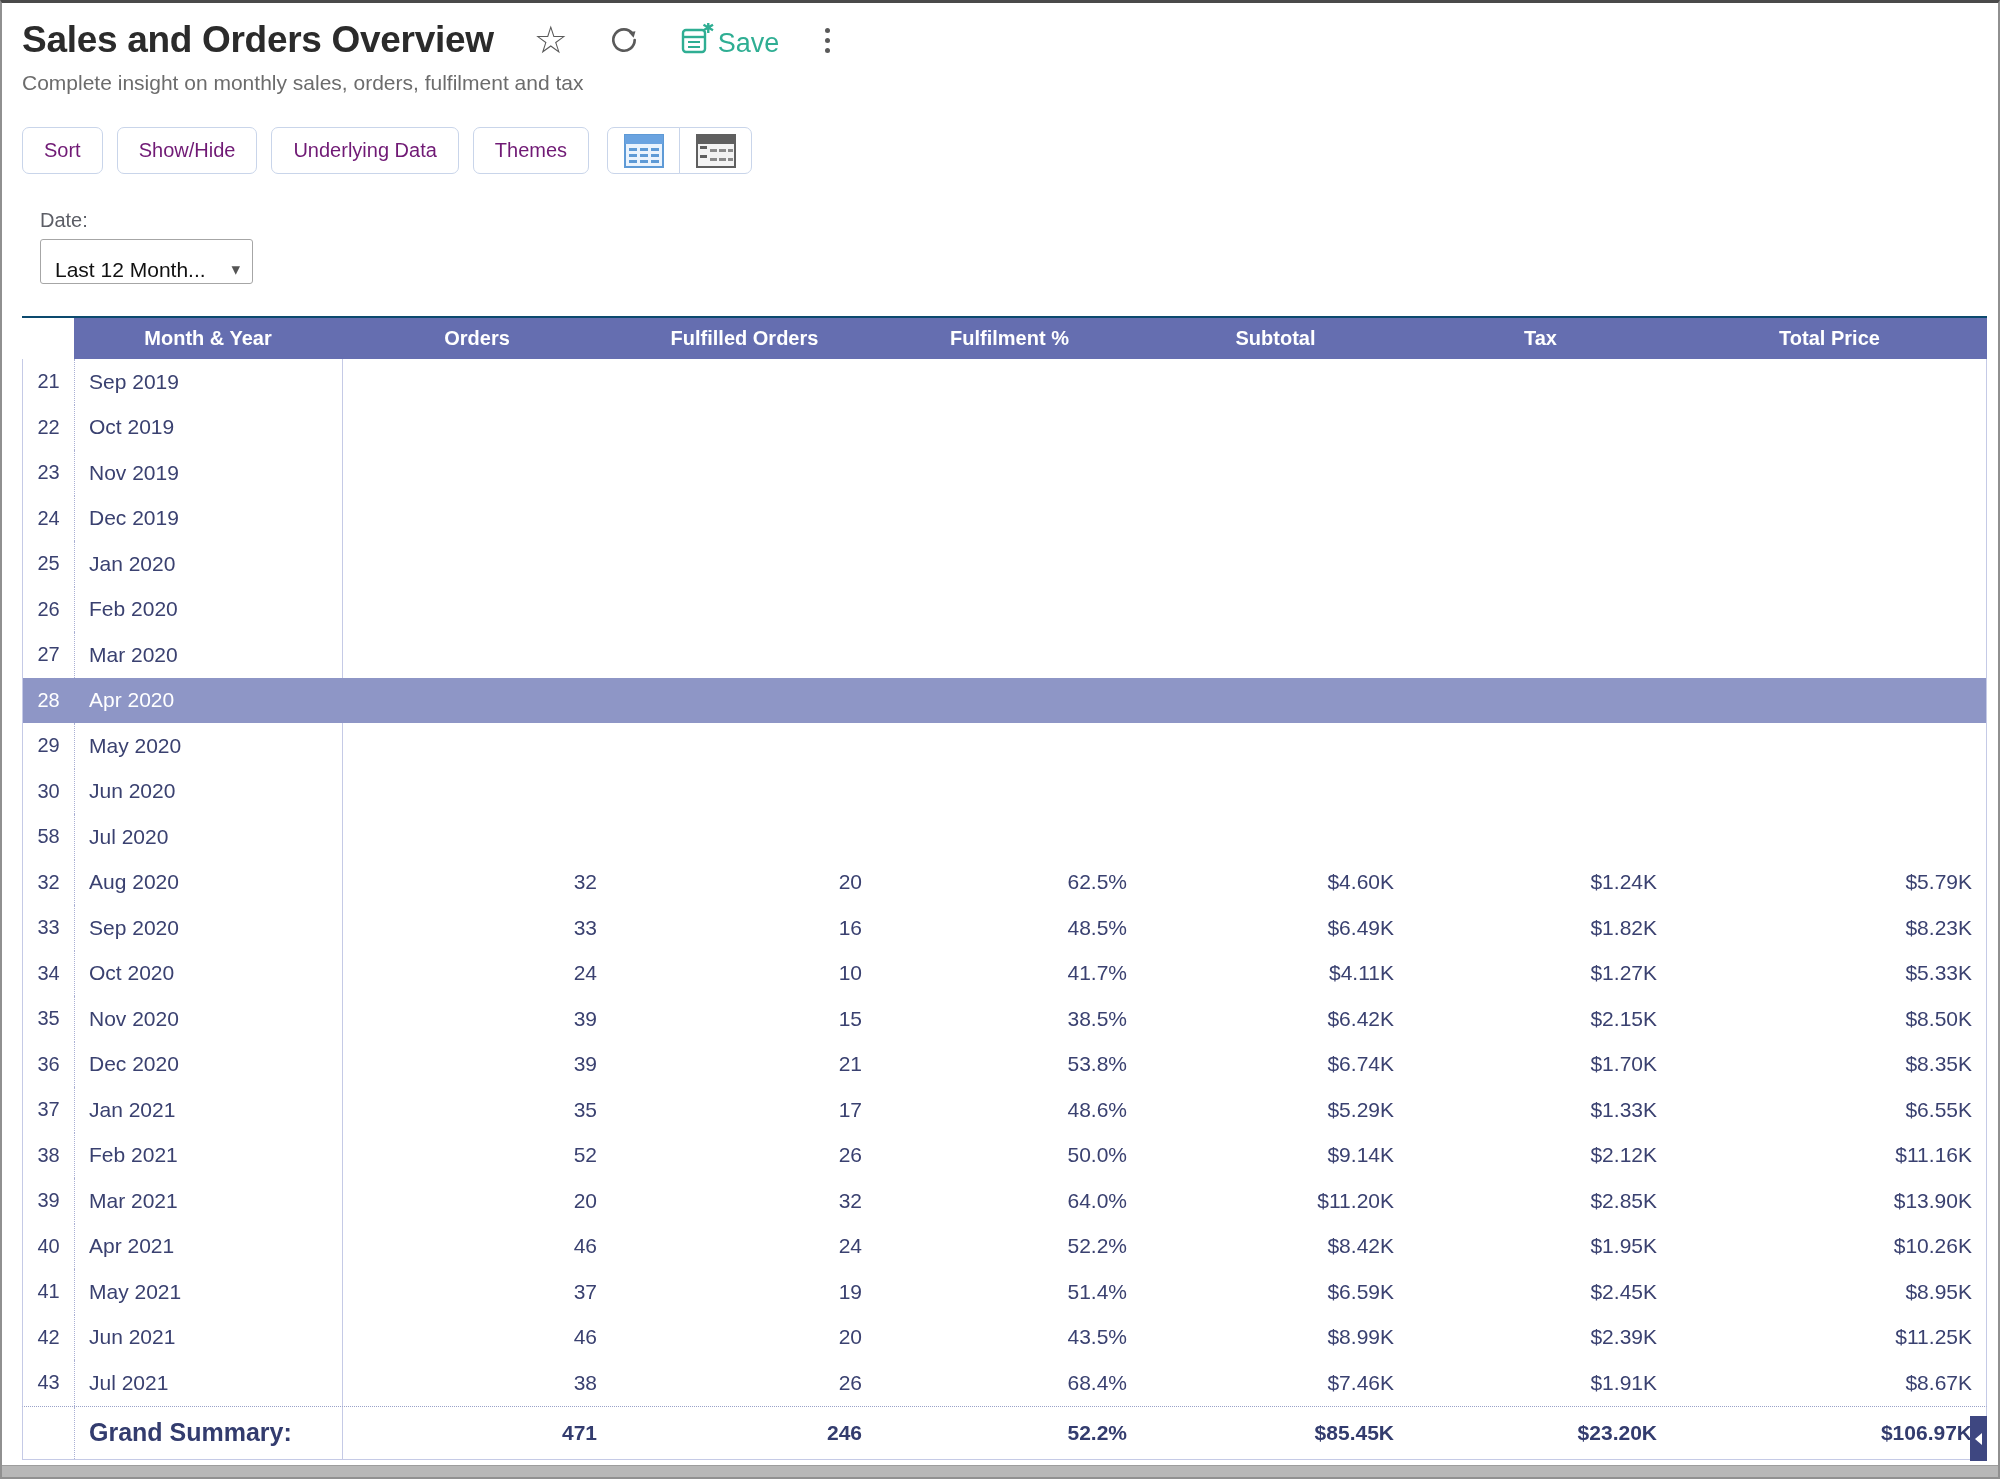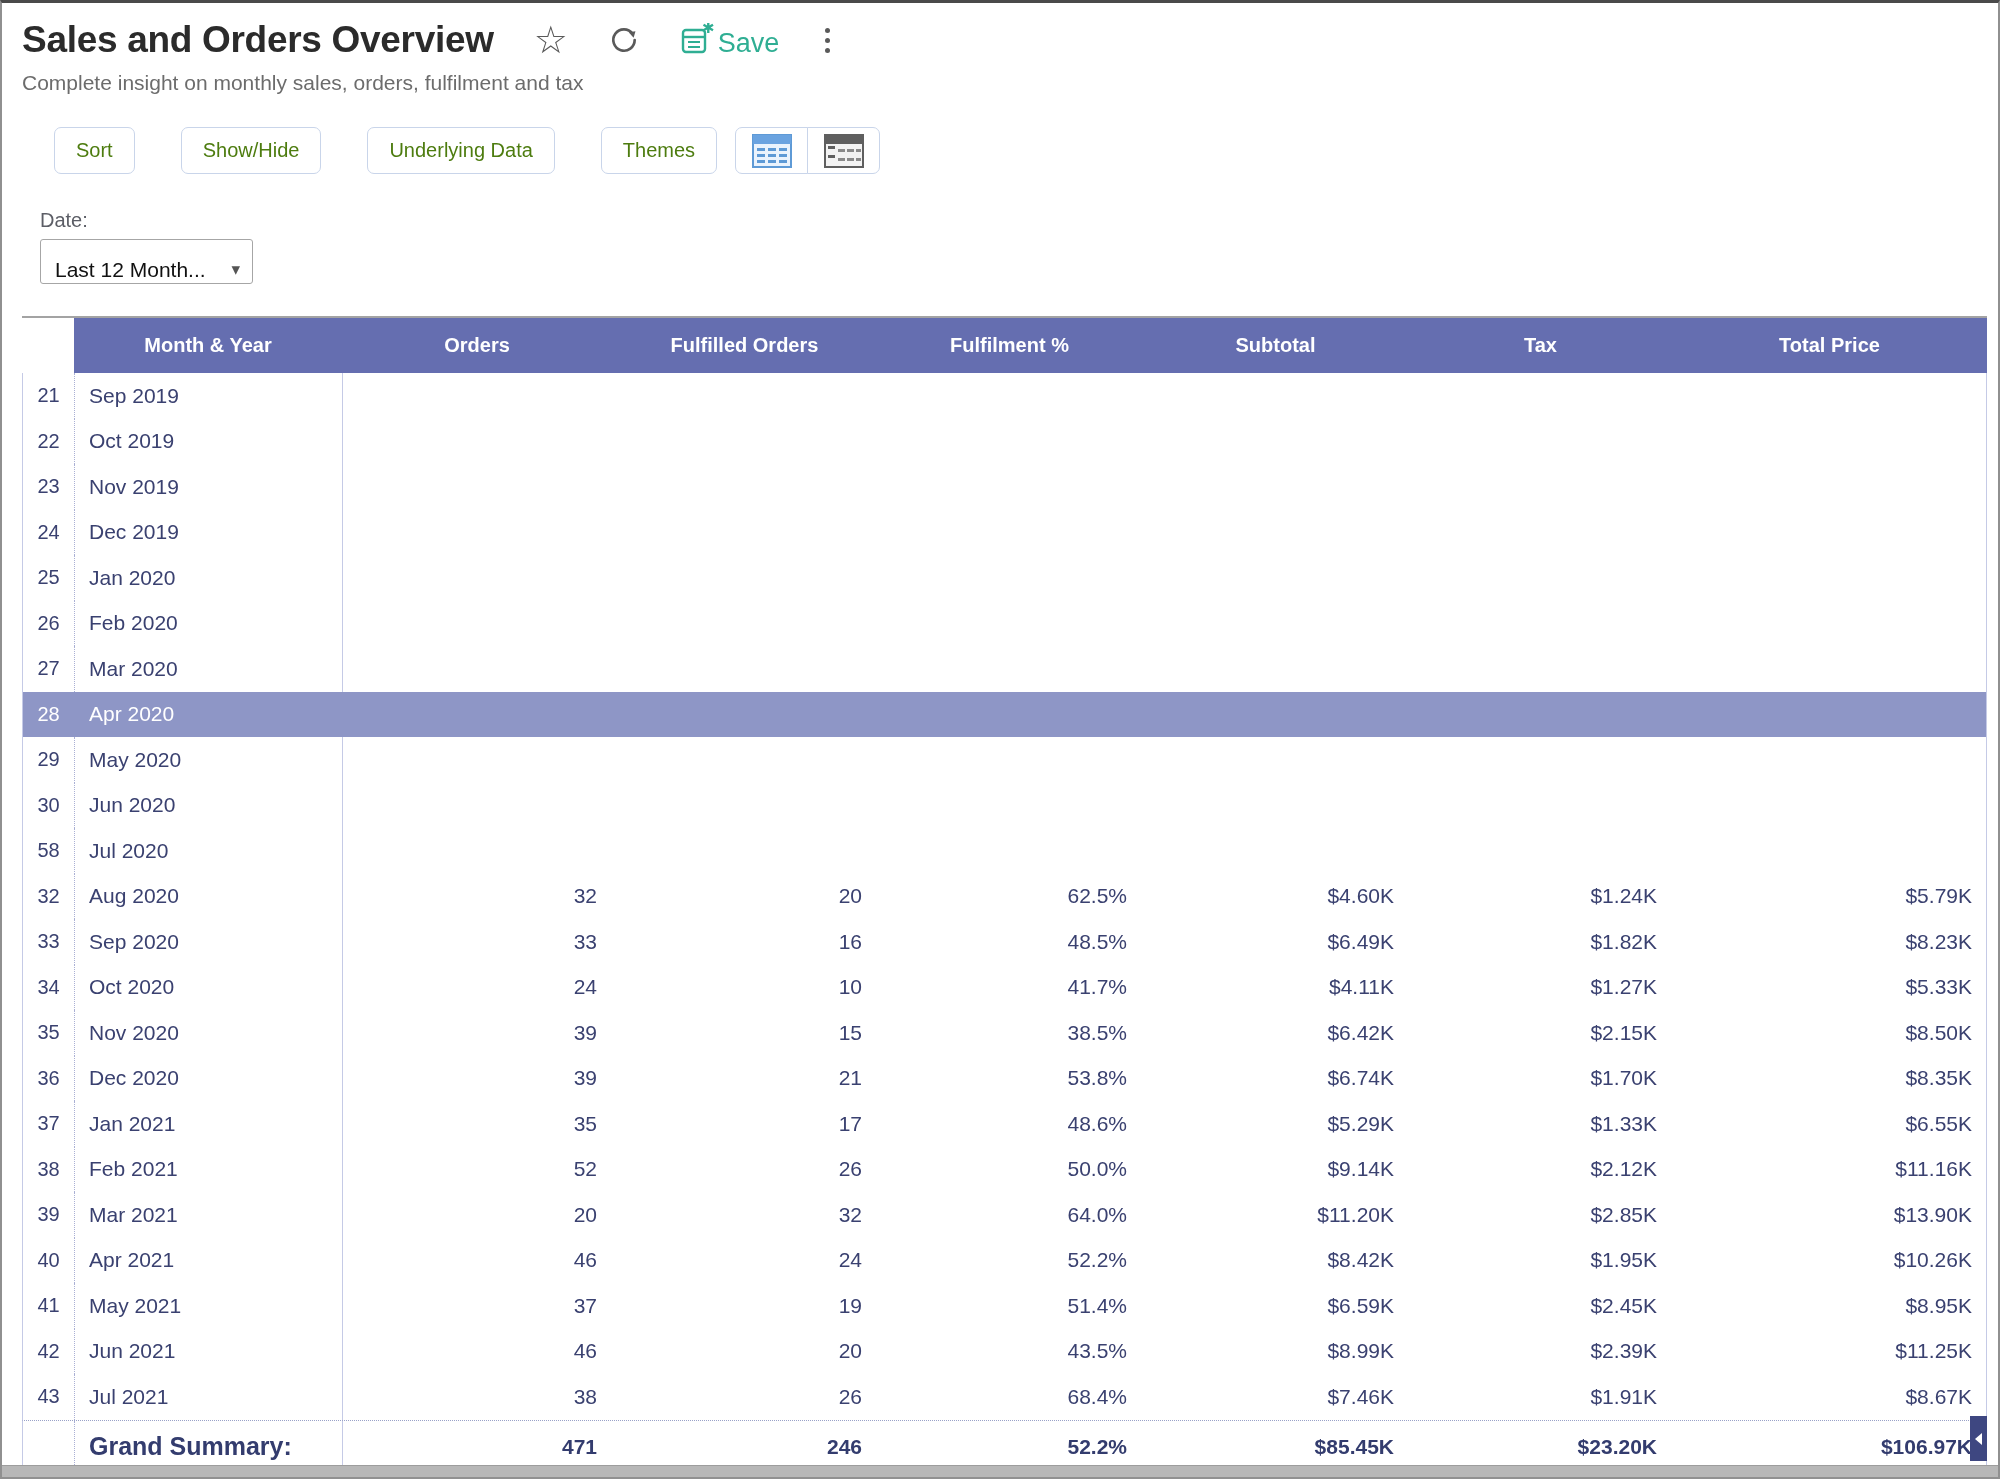--- a/index.html
+++ b/index.html
@@ -26,22 +26,22 @@
   .save-action { display: inline-flex; align-items: flex-end; gap: 4px; color: var(--teal); }
   .save-label { font-size: 27px; color: var(--teal); line-height: 1; }
   .kebab { display: inline-flex; flex-direction: column; gap: 5px; padding: 2px 6px; }
   .kebab i { width: 5px; height: 5px; border-radius: 50%; background: #5a5a5a; }
   .subtitle { margin-top: 10px; font-size: 21px; color: #6c6c6c; }
 
   
   .toolbar { display: flex; align-items: stretch; margin: 32px 20px 0 20px; height: 47px; }
   .tb-btn {
     background: #fff; border: 1px solid #c9d5ea; border-radius: 7px;
-    font-size: 20px; color: #4d7c0f; padding: 0 21px; margin-right: 14px;
-    font-family: inherit; cursor: pointer; height: 47px; margin-left: 32px;
+    font-size: 20px; color: #701a75; padding: 0 21px; margin-right: 14px;
+    font-family: inherit; cursor: pointer; height: 47px;
   }
   .icon-group { display: flex; margin-left: 4px; }
   .icon-btn {
     width: 73px; height: 47px; background: #fff; border: 1px solid #c9d5ea;
     display: flex; align-items: center; justify-content: center; cursor: pointer;
   }
   .icon-btn:first-child { border-radius: 7px 0 0 7px; }
   .icon-btn:last-child { border-radius: 0 7px 7px 0; margin-left: -1px; }
 
   
@@ -56,21 +56,21 @@
   .select .caret { font-size: 17px; color: #555; }
 
   
   :root {
     --header-bg: #656eb0; --row-sel: #8e96c6; --ink: #3a4170;
     --line: #c5cae6; --dotted: #aab0d4; --teal: #2fae93;
   }
   .table-wrap { position: relative; margin: 32px 20px 0 20px; width: 1965px; }
   .grid-row { display: grid; grid-template-columns: 52px 268px 270px 265px 265px 267px 263px 315px; }
 
-  .thead { height: 57px; border-top: 2px solid #a3a3a3; }
+  .thead { height: 43px; border-top: 2px solid #0c4a6e; }
   .th {
     background: var(--header-bg); color: #fff; font-weight: bold; font-size: 20px;
     display: flex; align-items: center; justify-content: center; cursor: pointer;
   }
   .th.gutter { background: #fff; cursor: default; }
 
   .tbody { border-left: 1px solid var(--line); border-right: 1px solid var(--line); }
   .tr { height: 45.5px; background: #fff; }
   .td { display: flex; align-items: center; font-size: 21px; color: var(--ink); }
   .td.num { justify-content: center; font-size: 20px; border-right: 1px dotted var(--dotted); }

